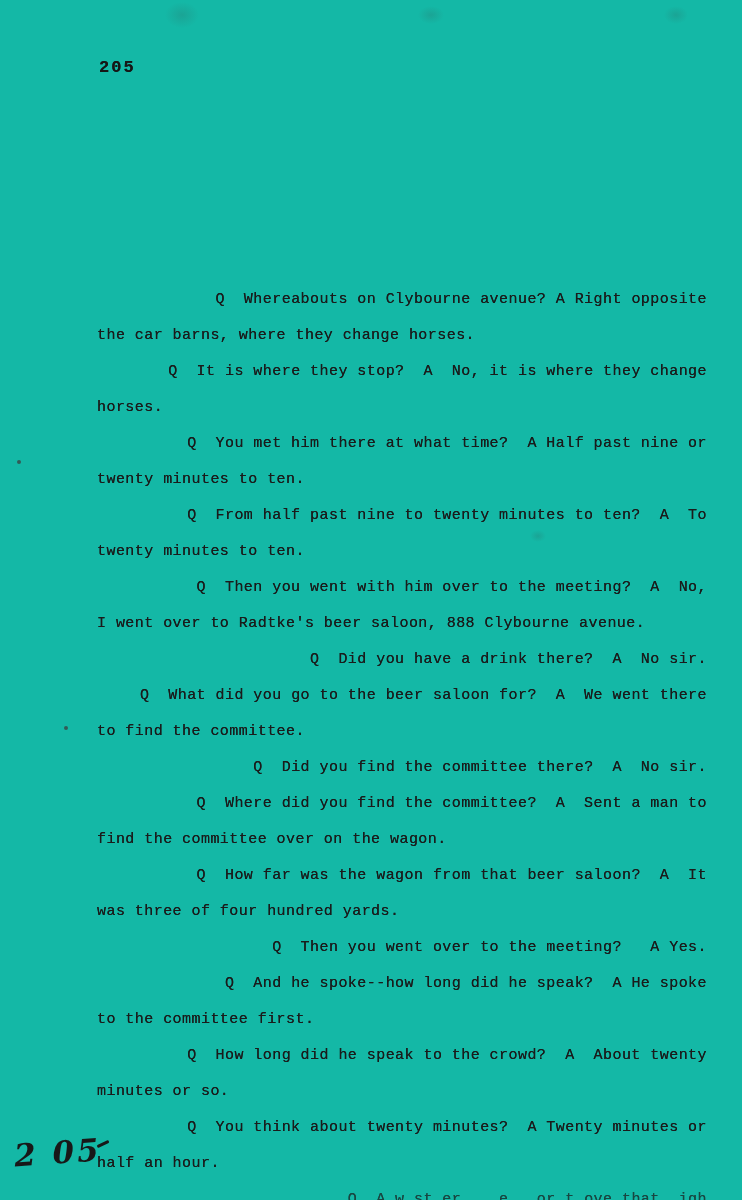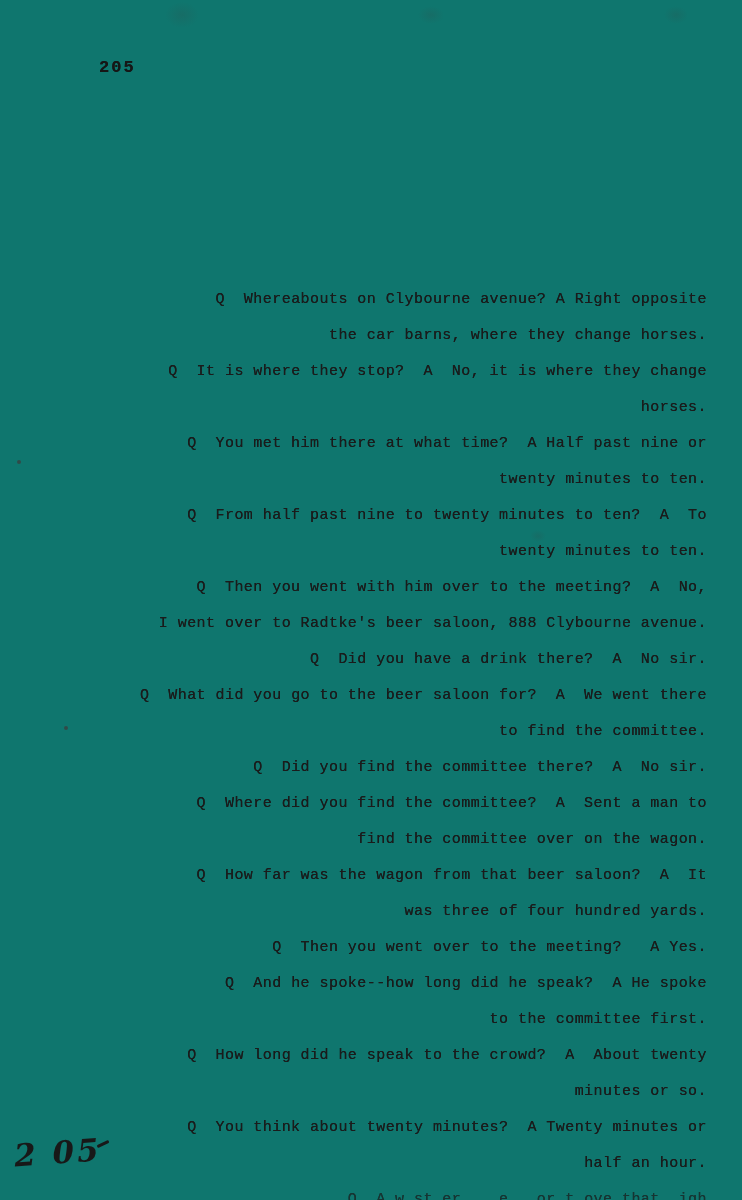--- a/index.html
+++ b/index.html
@@ -5,21 +5,21 @@
   html, body {
     margin: 0;
     padding: 0;
     background: #e9e9e7;
   }
   .page {
     position: relative;
     width: 742px;
     height: 1200px;
     margin: 0;
-    background: #0f766e;
+    background: #14b8a6;
     overflow: hidden;
     font-family: "Liberation Mono", "DejaVu Sans Mono", monospace;
     color: #1b1b1b;
   }
   
   .smudge {
     position: absolute;
     border-radius: 50%;
     pointer-events: none;
   }
@@ -46,21 +46,21 @@
     top: 282px;
     width: 610px;
     font-size: 15px;
     line-height: 36px;
     letter-spacing: 0.45px;
     white-space: pre;
     text-shadow: 0 0 0.6px rgba(20,20,20,0.9);
   }
   .transcript .line { height: 36px; }
   .transcript .line.q { padding-left: 21px; text-align: right; }
-  .transcript .line.cont { padding-left: 0; text-align: right; }
+  .transcript .line.cont { padding-left: 0; }
   .transcript .line.clipped { opacity: 0.72; }
   .handwritten {
     position: absolute;
     left: 14px;
     top: 1134px;
     font-family: "DejaVu Serif", serif;
     font-style: italic;
     font-size: 31px;
     font-weight: 600;
     letter-spacing: 3px;

